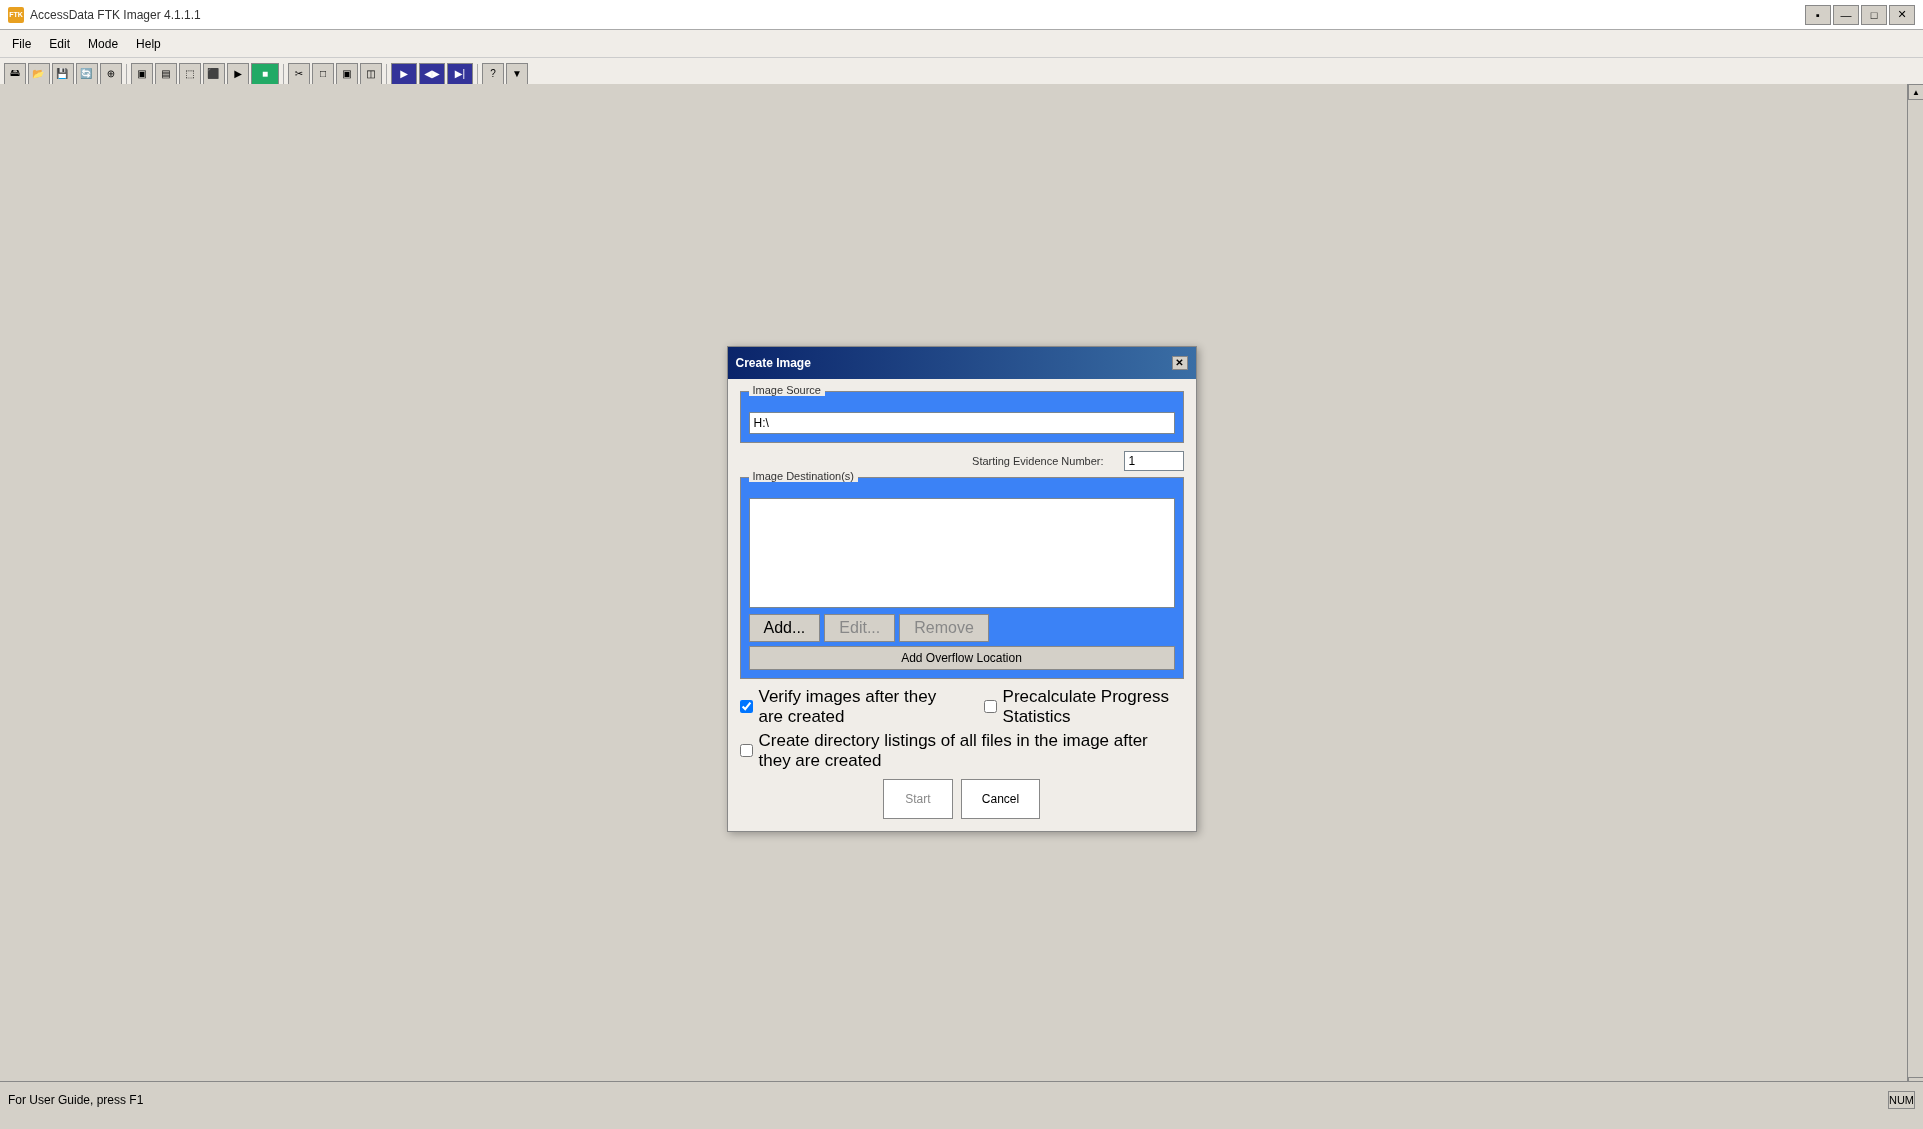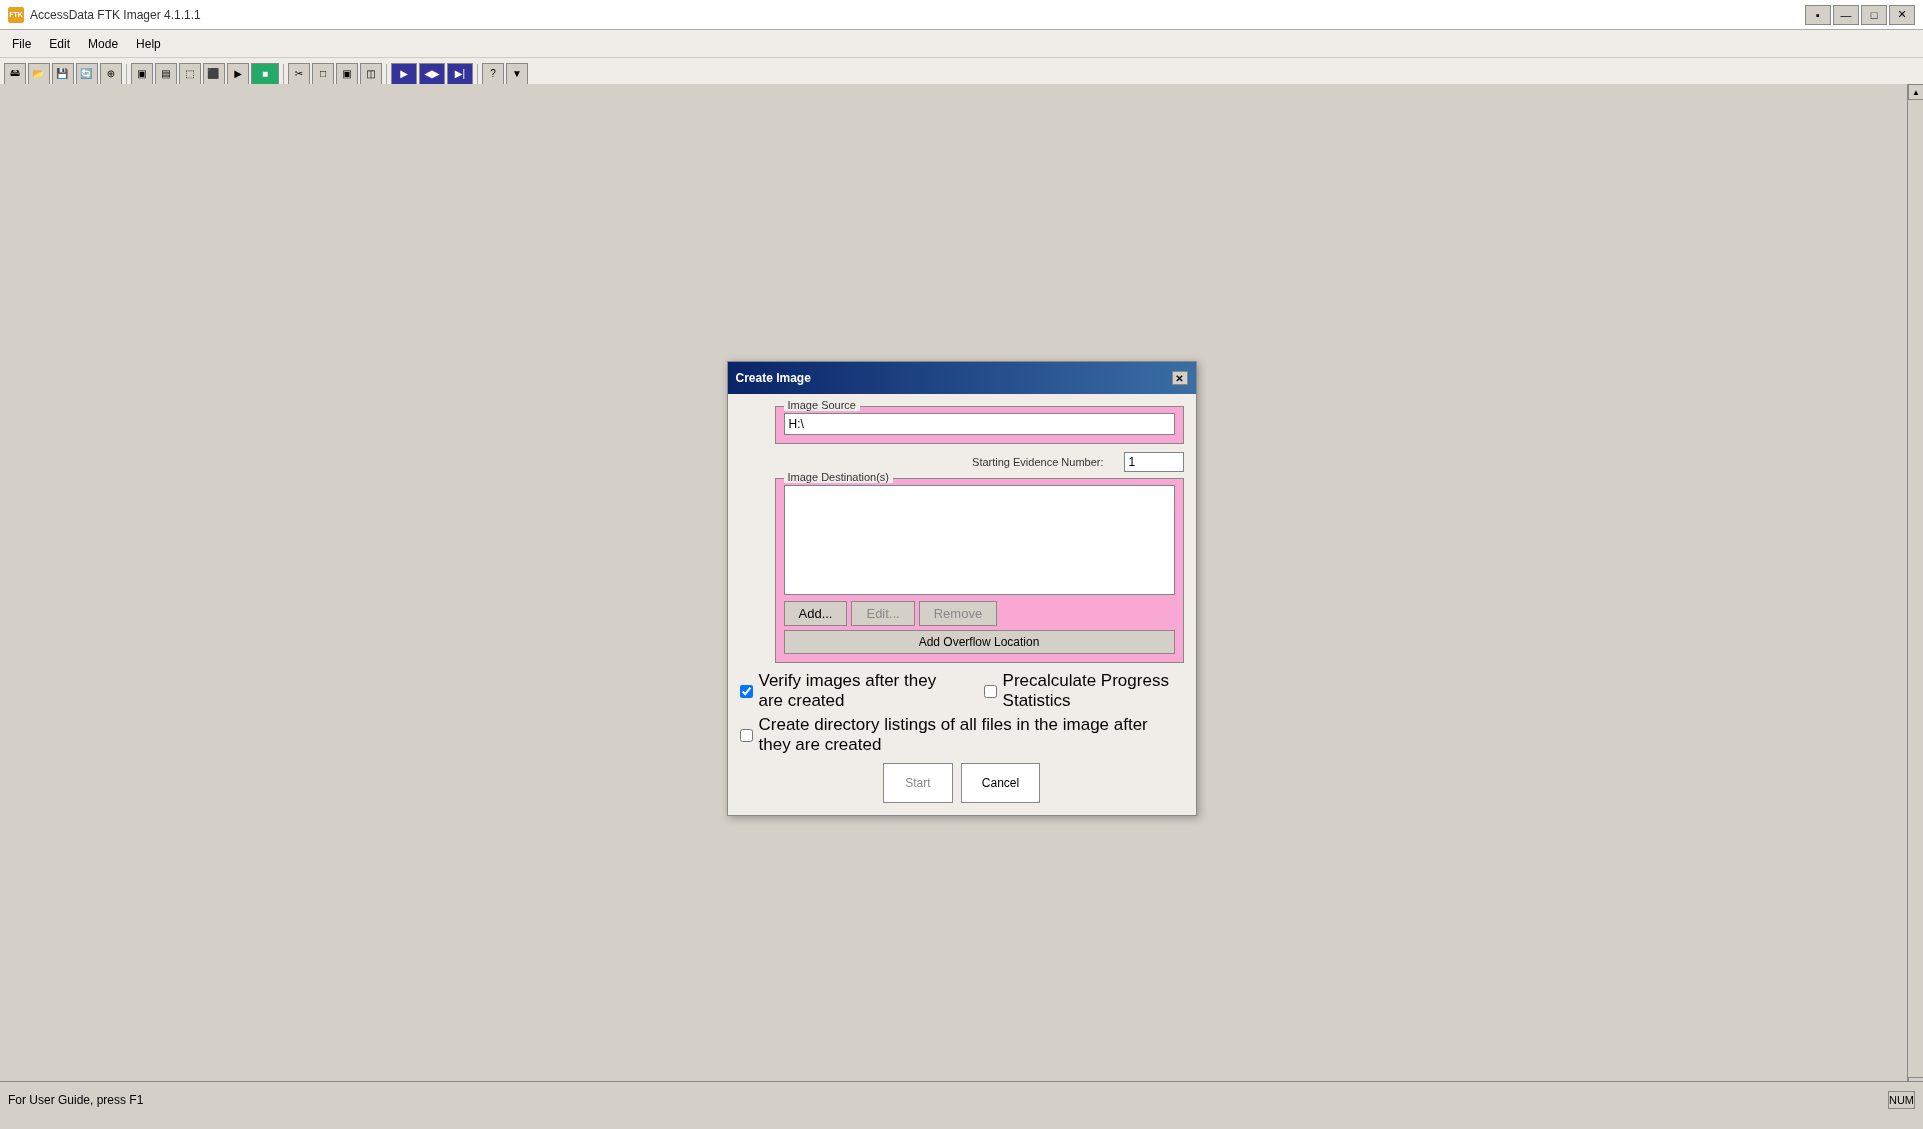--- a/index.html
+++ b/index.html
@@ -206,25 +206,24 @@
       font-size: 10px;
       color: #000;
     }
     .dialog-content {
       padding: 12px;
     }
 
     
     .group-box {
       border: 1px solid #888;
-      padding: 6px 8px 8px;
+      padding: 20px 8px 8px;
       margin-bottom: 8px;
       position: relative;
-      background: #f9a8d4;
-      margin-left: 35px;
+      background: #3b82f6;
     }
     .group-box-legend {
       position: absolute;
       top: -8px;
       left: 8px;
       background: #f0ede8;
       padding: 0 4px;
       font-size: 11px;
       color: #333;
     }
@@ -274,21 +273,21 @@
     
     .btn-row {
       display: flex;
       gap: 4px;
       margin-top: 6px;
     }
     .btn {
       padding: 4px 14px;
       background: #d4d0c8;
       border: 1px solid #888;
-      font-size: 13px;
+      font-size: 16px;
       cursor: pointer;
       min-width: 60px;
     }
     .btn-disabled {
       color: #888;
       cursor: default;
     }
 
     .btn-overflow {
       width: 100%;

